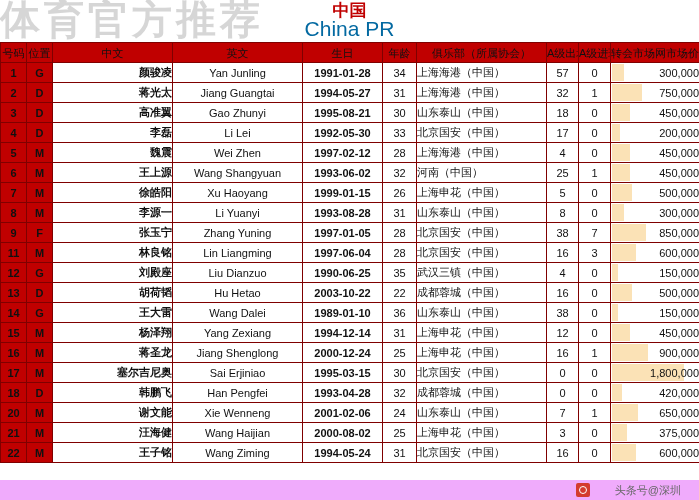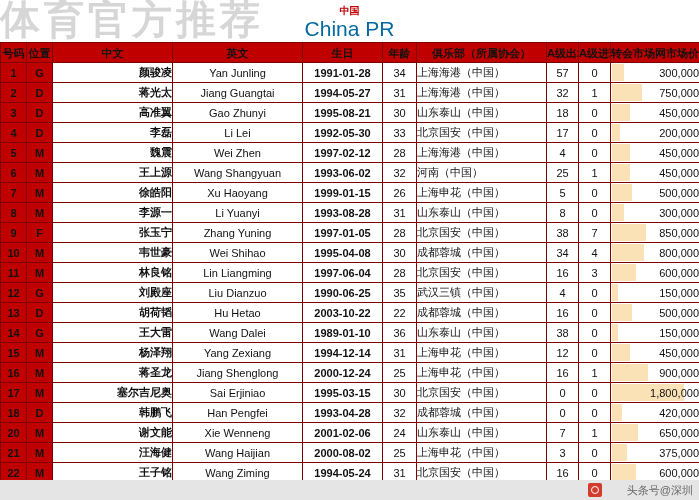--- a/index.html
+++ b/index.html
@@ -34,21 +34,21 @@
     white-space: nowrap;
     pointer-events: none;
     z-index: 5;
   }
   .title-block {
     text-align: center;
     padding-top: 2px;
     height: 40px;
   }
   .title-cn {
-    font-size: 10px;
+    font-size: 17px;
     font-weight: bold;
     color: #c00000;
     line-height: 18px;
   }
   .title-en {
     font-size: 21px;
     font-weight: normal;
     color: #0369a1;
     line-height: 18px;
   }
@@ -62,21 +62,21 @@
     padding: 0;
     font-size: 11px;
     color: #111;
     height: 19px;
     overflow: hidden;
     white-space: nowrap;
   }
   thead th {
     background: #c00000;
     color: #ffffff;
-    font-weight: bold;
+    font-weight: normal;
     font-size: 11px;
     vertical-align: middle;
     line-height: 12px;
     padding: 1px 1px;
     height: 46px;
   }
   td.c-num {
     background: #c00000;
     color: #fff;
     text-align: center;
@@ -138,25 +138,25 @@
     position: relative;
     z-index: 1;
     text-align: center;
   }
   .footer {
     position: absolute;
     left: 0;
     bottom: 0;
     width: 699px;
     height: 20px;
-    background: #e5e5e5;
+    background: #f0abfc;
     display: flex;
     align-items: center;
     justify-content: flex-end;
-    padding-right: 6px;
+    padding-right: 18px;
     box-sizing: border-box;
     gap: 21px;
   }
   .footer-text {
     font-size: 11px;
     color: #666;
   }
   .footer-logo {
     display: inline-block;
     width: 14px;
@@ -320,32 +320,20 @@
           <td class="c-cn">张玉宁</td>
           <td class="c-en">Zhang Yuning</td>
           <td class="c-dob">1997-01-05</td>
           <td class="c-age">28</td>
           <td class="c-club">北京国安（中国）</td>
           <td class="c-caps">38</td>
           <td class="c-goals">7</td>
           <td class="c-value"><span class="bar" style="width: 34px; background: rgb(251, 226, 182);"></span><span class="valtext">850,000</span></td>
         </tr>
         <tr>
-          <td class="c-num">10</td>
-          <td class="c-pos">M</td>
-          <td class="c-cn">韦世豪</td>
-          <td class="c-en">Wei Shihao</td>
-          <td class="c-dob">1995-04-08</td>
-          <td class="c-age">30</td>
-          <td class="c-club">成都蓉城（中国）</td>
-          <td class="c-caps">34</td>
-          <td class="c-goals">4</td>
-          <td class="c-value"><span class="bar" style="width: 32px; background: rgb(251, 226, 182);"></span><span class="valtext">800,000</span></td>
-        </tr>
-        <tr>
           <td class="c-num">11</td>
           <td class="c-pos">M</td>
           <td class="c-cn">林良铭</td>
           <td class="c-en">Lin Liangming</td>
           <td class="c-dob">1997-06-04</td>
           <td class="c-age">28</td>
           <td class="c-club">北京国安（中国）</td>
           <td class="c-caps">16</td>
           <td class="c-goals">3</td>
           <td class="c-value"><span class="bar" style="width: 24px; background: rgb(251, 226, 182);"></span><span class="valtext">600,000</span></td>

